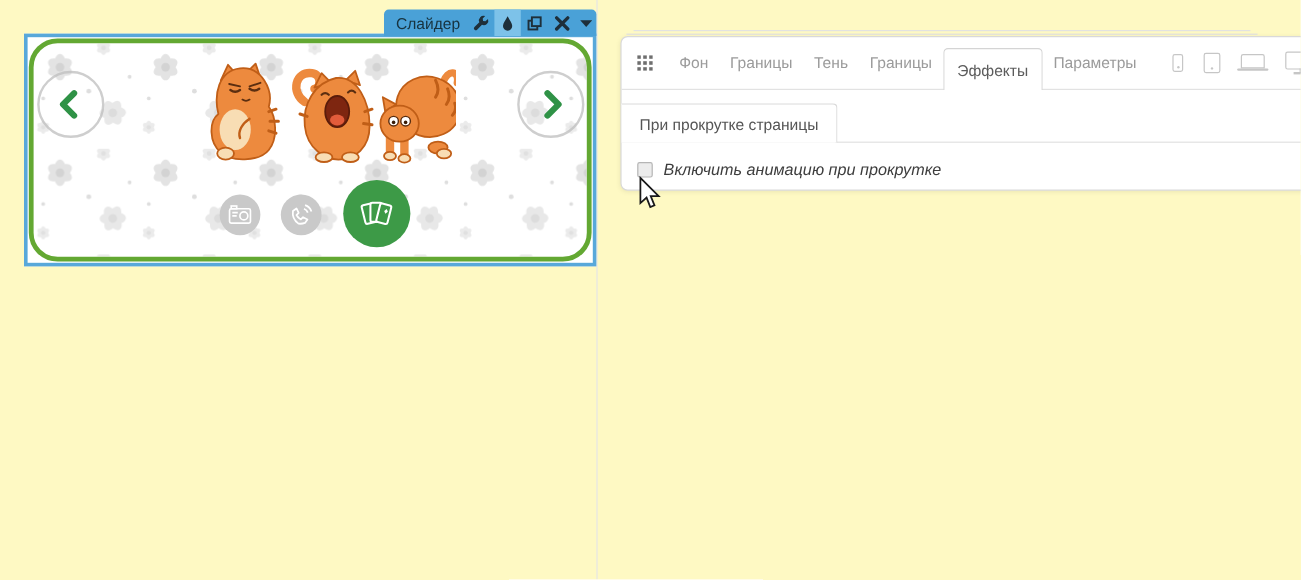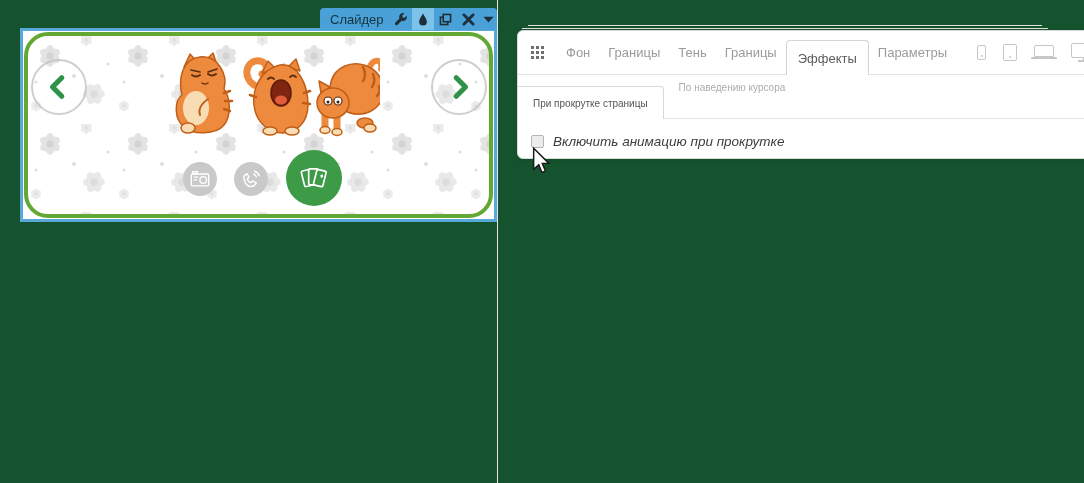--- a/index.html
+++ b/index.html
@@ -1,18 +1,18 @@
 <!DOCTYPE html>
 <html><head>
 <meta charset="utf-8">
 <style>
   * { margin:0; padding:0; box-sizing:border-box; }
   html,body { background:#fff; }
   body { font-family:"Liberation Sans", sans-serif; }
-  .stage { position:relative; width:1084px; height:483px; background:#14532d; overflow:hidden; }
+  .stage { position:relative; width:1084px; height:483px; background:#fef9c3; overflow:hidden; }
 
   
   .divider { position:absolute; left:497px; top:0; width:1px; height:483px; background:#e4e4e4; }
 
   
   .wtoolbar { position:absolute; left:320px; top:8px; width:177px; height:22px;
     background:#4AA1D7; border-radius:4px 4px 0 0; display:flex; align-items:center; z-index:5; }
   .wt-title { font-size:13px; color:#17333F; padding:0 6px 0 10px; flex:1; white-space:nowrap; }
   .wt-btn { width:23px; height:22px; display:flex; align-items:center; justify-content:center; cursor:pointer; }
   .wt-btn.active { background:#7DC2E9; }
@@ -64,21 +64,21 @@
   .dev.laptop::after { content:''; position:absolute; left:-4px; right:-4px; bottom:-3px; height:2px;
     background:#c6c6c6; border-radius:1px; }
   .dev.monitor { width:25px; height:15px; border-radius:2px; margin-bottom:5px; }
   .dev.monitor::before { content:''; position:absolute; bottom:-4px; left:50%; transform:translateX(-50%);
     width:2px; height:4px; background:#c6c6c6; }
   .dev.monitor::after { content:''; position:absolute; bottom:-5px; left:50%; transform:translateX(-50%);
     width:12px; height:2px; background:#c6c6c6; }
 
   .subtabs { display:flex; align-items:flex-end; height:30px; margin-top:14px;
     border-bottom:1px solid #e2e2e2; }
-  .subtab { font-size:10px; color:#ACACAC; padding:16px 15px; line-height:29px; white-space:nowrap; cursor:pointer; }
+  .subtab { font-size:13px; color:#ACACAC; padding:16px 15px; line-height:29px; white-space:nowrap; cursor:pointer; }
   .subtab.active { color:#555; background:#fff; border:1px solid #d8d8d8; border-left:none; border-bottom:none;
     border-radius:0 4px 0 0; height:30px; margin-bottom:-1px; display:flex; align-items:center;
     position:relative; z-index:2; }
 
   .checkrow { display:flex; align-items:center; margin-top:15px; padding-left:13px;font-style:italic; }
   .checkbox { width:13px; height:13px; background:#ECECEC; border:1px solid #B5B5B5; border-radius:2px;
     margin-right:9px; cursor:pointer; flex:none; }
   .checklabel { font-size:13.5px; color:#3D3D3D; }
 
   .cursor { position:absolute; left:530px; top:146px; z-index:9; pointer-events:none; }
@@ -265,21 +265,20 @@
       <div class="devices">
         <span class="dev phone"></span>
         <span class="dev tablet"></span>
         <span class="dev laptop"></span>
         <span class="dev monitor"></span>
       </div>
     </div>
 
     <div class="subtabs">
       <span class="subtab active">При прокрутке страницы</span>
-      <span class="subtab">По наведению курсора</span>
     </div>
 
     <div class="checkrow">
       <span class="checkbox"></span>
       <span class="checklabel">Включить анимацию при прокрутке</span>
     </div>
   </div>
 
   <svg class="cursor" width="22" height="30" viewBox="0 0 24 32">
     <path d="M4 2 L4 25 L9.6 20 L13 28.6 L16.8 27 L13.4 18.6 L20.6 18.6 Z" fill="#ffffff" stroke="#1a1a1a" stroke-width="1.6" stroke-linejoin="miter"></path>

